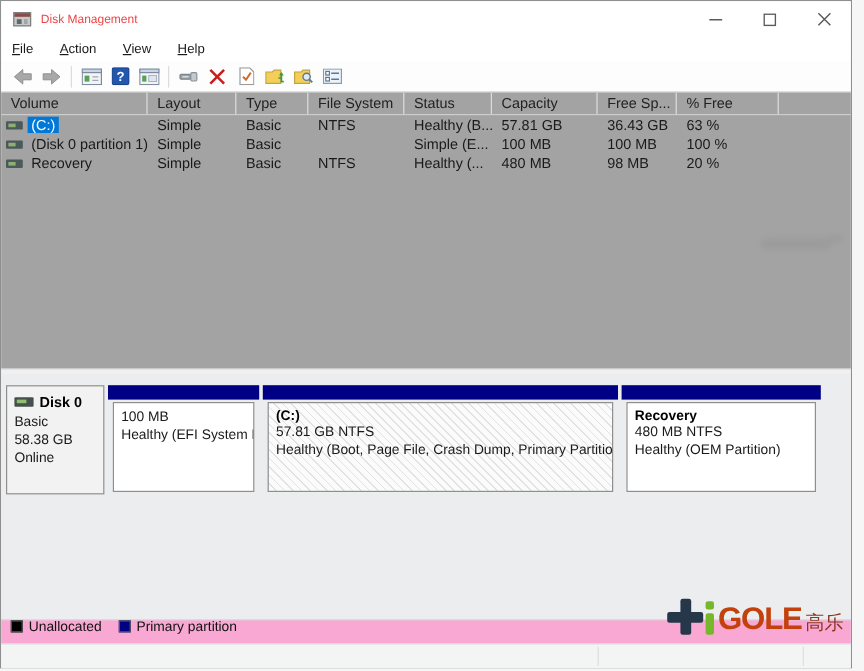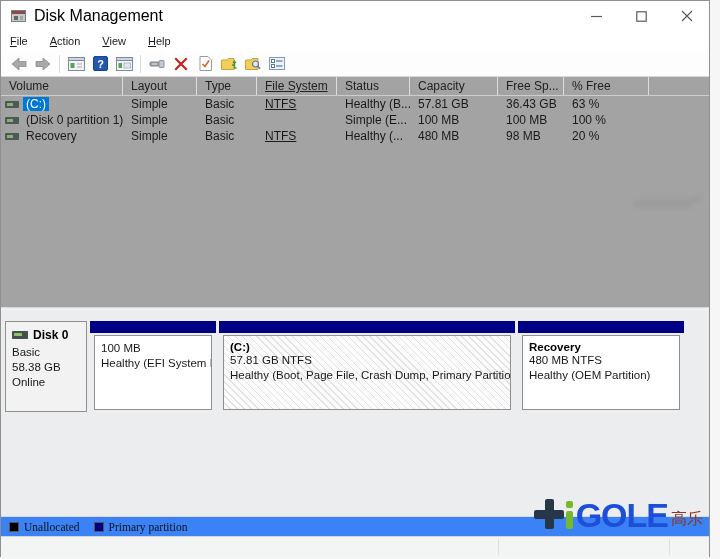--- a/index.html
+++ b/index.html
@@ -5,42 +5,42 @@
   * { margin:0; padding:0; box-sizing:border-box; }
   html,body { width:720px; height:559px; background:#f6f6f6; font-family:"Liberation Sans", sans-serif; overflow:hidden; }
   .window { position:absolute; left:0; top:0; width:710px; height:557px; background:#ffffff; border:1px solid #8f8f8f; }
 
   
   .titlebar { height:30px; background:#ffffff; display:flex; align-items:center; position:relative; }
   .app-icon { width:15px; height:12px; margin-left:10px; position:relative; background:#c8c8c8; border:1px solid #7d7d7d; }
   .app-icon .tb { position:absolute; left:0; top:0; right:0; height:3px; background:#8a4a4a; }
   .app-icon .px1 { position:absolute; left:2px; top:5px; width:4px; height:4px; background:#5a6b6b; }
   .app-icon .px2 { position:absolute; left:8px; top:5px; width:3px; height:4px; background:#9aa8a8; }
-  .title-text { font-size:16px; color:#000000; margin-left:8px; }
+  .title-text { font-size:10px; color:#ef4444; margin-left:8px; }
   .win-controls { position:absolute; right:0; top:0; height:30px; display:flex; }
   .win-btn { width:45px; height:30px; display:flex; align-items:center; justify-content:center; color:#5a5a5a; font-size:13px; }
   .win-btn svg { display:block; }
 
   
   .menubar { height:20px; display:flex; align-items:center; padding-left:9px; background:#fff; }
   .menu-item { font-size:11px; color:#1a1a1a; margin-right:22px; display:inline-block; }
   .menu-item::first-letter { text-decoration:underline; }
 
   
   .toolbar { height:26px; display:flex; align-items:center; background:#fdfdfd; border-bottom:1px solid #d7d7d7; padding-left:6px; }
   .tb-btn { width:24px; height:22px; display:flex; align-items:center; justify-content:center; }
   .tb-sep { width:1px; height:18px; background:#dcdcdc; margin:0 4px; }
 
   
   .volume-pane { height:230px; background:#a3a3a3; position:relative; overflow:hidden; }
   .vt-header { display:flex; height:19px; border-bottom:1px solid #cdcdcd; }
   .vt-h-cell { font-size:12px; color:#222; padding:2px 0 0 8px; border-right:1px solid #dcdcdc; overflow:hidden; white-space:nowrap; }
   .vt-row { display:flex; height:16px; align-items:center; }
   .vt-cell { font-size:12px; color:#1a1a1a; padding-left:8px; overflow:hidden; white-space:nowrap; }
-  .c-volume{width:122px;} .c-layout{width:74px;} .c-type{width:60px;} .c-fs{width:80px;text-decoration:underline;}
+  .c-volume{width:122px;} .c-layout{width:74px;} .c-type{width:60px;} .c-fs{width:80px;}
   .c-status{width:73px;} .c-capacity{width:88px;} .c-free{width:66px;} .c-pct{width:85px;} .c-extra{flex:1; border-right:none;}
   .vol-cell { display:flex; align-items:center; padding-left:4px; }
   .drive-ico { width:14px; height:7px; background:#4a5a58; border-radius:1px; position:relative; margin-right:4px; flex:none; }
   .drive-ico::after { content:""; position:absolute; left:2px; top:2px; width:6px; height:3px; background:#8fae74; }
   .vol-label { font-size:12px; padding:0 3px; }
   .vol-label.selected { background:#0078d7; color:#fff; }
   .redacted { position:absolute; left:633px; top:122px; width:58px; height:9px; background:#9a9a9a; border-radius:4px; filter:blur(2px); opacity:.75; }
   .redacted2 { position:absolute; left:688px; top:119px; width:13px; height:6px; background:#9a9a9a; border-radius:3px; filter:blur(2px); opacity:.7; }
 
   
@@ -58,40 +58,40 @@
 
   .partition { position:relative; margin-right:3px; }
   .part-bar { height:12px; background:#000085; }
   .part-box { position:absolute; left:4px; right:4px; top:14px; height:75px; background:#fff; border:1px solid #8f8f8f; padding:5px 6px; overflow:hidden; }
   .part-box.hatched { background:repeating-linear-gradient(45deg,#fbfbfb 0px,#fbfbfb 4px,#e2e2e2 4px,#e2e2e2 5px); }
   .part-title { font-size:11.5px; font-weight:bold; color:#000; white-space:nowrap; }
   .part-line { font-size:11.5px; color:#1a1a1a; white-space:nowrap; line-height:15px; }
   .p1 { width:126px; } .p2 { width:296px; } .p3 { width:166px; }
 
   
-  .legend { height:20px; background:#3b82f6; border-top:1px solid #d9d9d9; display:flex; align-items:center; padding-left:8px;font-family:Liberation Serif, serif; }
+  .legend { height:20px; background:#f9a8d4; border-top:1px solid #d9d9d9; display:flex; align-items:flex-start; padding-left:8px; }
   .swatch { width:10px; height:10px; border:1px solid #555; margin-right:5px; flex:none; }
   .swatch.unalloc { background:#000000; }
   .swatch.primary { background:#000085; }
   .legend-label { font-size:11.5px; color:#111; margin-right:14px; }
 
   
   .statusbar { height:21px; background:#f3f4f4; border-top:1px solid #d5d5d5; position:relative; }
   .sb-sep1 { position:absolute; left:497px; top:2px; bottom:2px; width:1px; background:#dedede; }
   .sb-sep2 { position:absolute; left:668px; top:2px; bottom:2px; width:1px; background:#dedede; }
 
   
   .logo { position:absolute; right:6px; top:492px; display:flex; align-items:flex-end; z-index:50; }
   .logo-h { position:relative; width:32px; height:40px; }
   .logo-h .hbar { position:absolute; left:0; top:17px; width:30px; height:9px; background:#26374a; border-radius:2px; }
   .logo-h .vbar { position:absolute; left:11px; top:6px; width:9px; height:30px; background:#26374a; border-radius:2px; }
   .logo-i { position:relative; width:9px; height:40px; margin-right:1px; }
   .logo-i .dot { position:absolute; left:0; top:8px; width:7px; height:7px; background:#76b82a; border-radius:2px; }
   .logo-i .stem { position:absolute; left:0; top:18px; width:7px; height:18px; background:#76b82a; border-radius:2px; }
-  .logo-text { font-size:34px; font-weight:bold; color:#1d4ed8; letter-spacing:-1px; line-height:36px; }
+  .logo-text { font-size:26px; font-weight:bold; color:#c2410c; letter-spacing:-1px; line-height:36px; }
   .logo-cjk { font-size:16px; font-weight:normal; color:#8b3522; margin:0 0 3px 3px; }
 
   .icon16 { display:block; }
 </style>
 </head>
 <body>
 
 <div class="window">
 
   <div class="titlebar">

